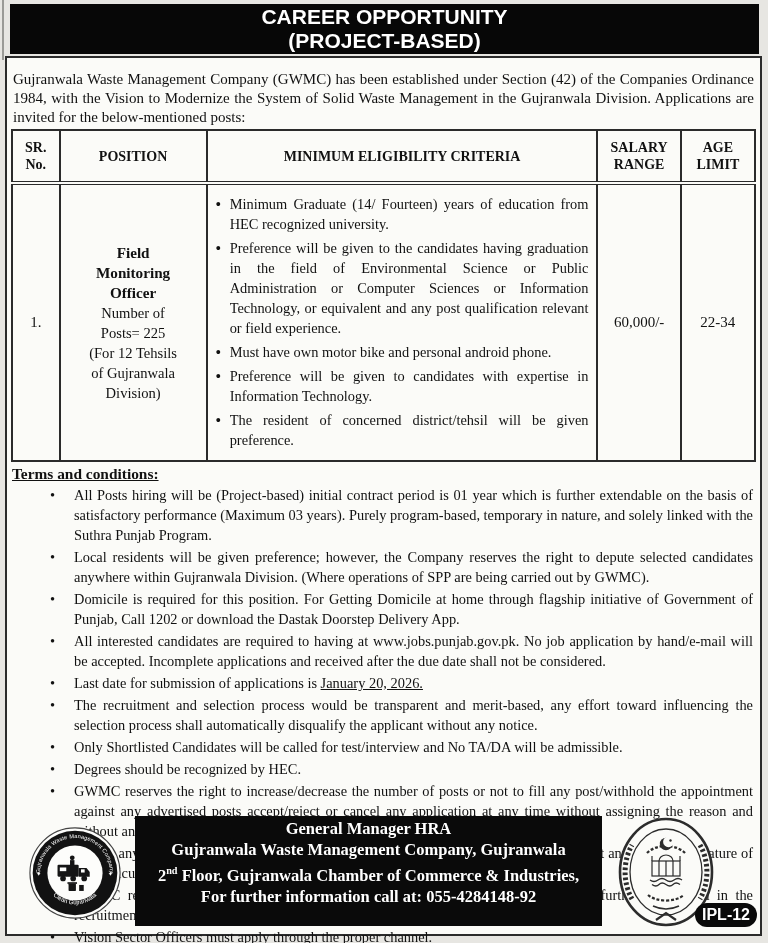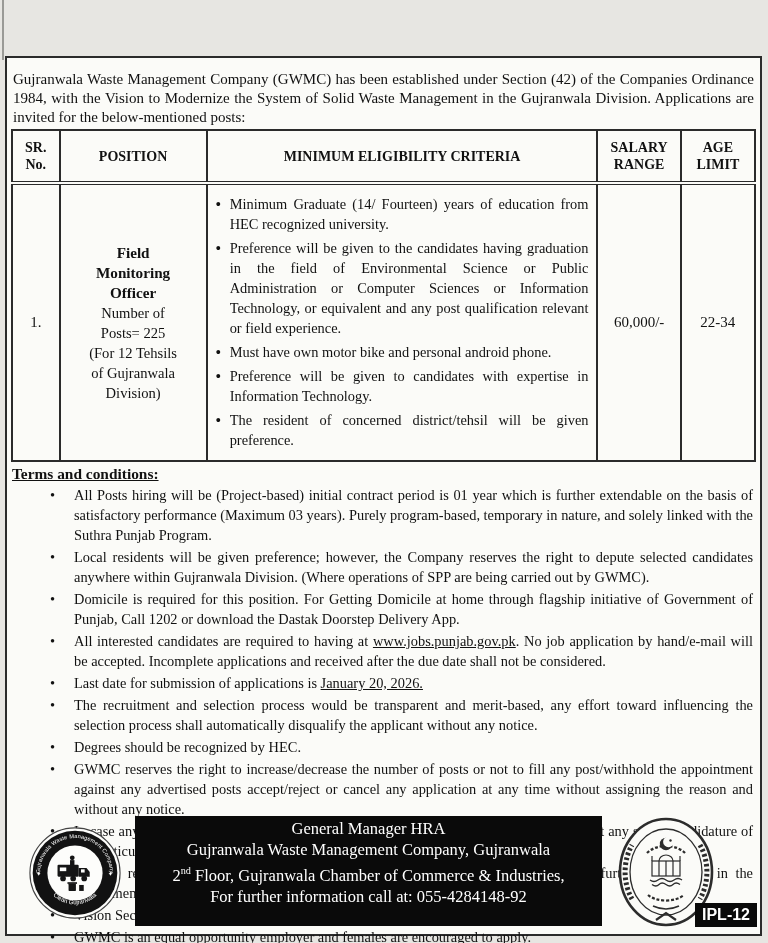--- a/index.html
+++ b/index.html
@@ -17,37 +17,41 @@
   .pos-title{font-weight:bold;font-size:15.2px;}
   td.crit{vertical-align:top;padding:9px 8px 6px 6px;}
   ul.criteria{margin:0;padding:0;list-style:none;}
   ul.criteria li{position:relative;padding-left:16px;text-align:justify;font-size:14.4px;line-height:20px;margin-bottom:4px;}
   ul.criteria li::before{content:"\2022";position:absolute;left:2px;font-weight:bold;}
   td.sal,td.age{text-align:center;font-size:15px;vertical-align:middle;}
   .terms-head{font-weight:bold;text-decoration:underline;font-size:15.4px;margin:3px 12px 2px 5px;}
   ul.terms{margin:1px 7px 0 36px;padding:0;list-style:none;}
   ul.terms li{position:relative;padding-left:31px;text-align:justify;font-size:14.4px;line-height:20px;margin-bottom:2px;}
   ul.terms li::before{content:"\2022";position:absolute;left:7px;}
-  .s-u{text-decoration:underline;}
+  .s-u{}
   .s-bu{font-weight:normal;text-decoration:underline;}
   .s-sup{vertical-align:super;font-size:0.62em;}
   .footer{position:absolute;left:0;right:0;bottom:2px;height:117px;}
   .gwmc-logo{position:absolute;left:22px;top:12px;width:92px;height:92px;}
   .contact{position:absolute;left:128px;top:1px;width:467px;height:110px;background:#0a0a0a;color:#fff;text-align:center;
-    font-weight:normal;font-size:16.5px;line-height:21px;padding-top:2px;box-sizing:border-box;}
+    font-weight:bold;font-size:16.5px;line-height:21px;padding-top:2px;box-sizing:border-box;}
   .emblem{position:absolute;left:610px;top:2px;width:98px;height:110px;}
   .ipl{position:absolute;right:3px;bottom:5px;background:#0a0a0a;color:#fff;font-family:"Liberation Sans",sans-serif;
-    font-weight:bold;font-size:16px;line-height:16px;padding:4px 7px;z-index:3;}
+    font-weight:bold;font-size:16px;line-height:16px;padding:4px 7px;z-index:3;border-radius:12px;}
 </style>
 </head>
 <body>
 
 <div class="page">
   <div class="scan-line"></div>
 
+  <div class="headerbar">
+    <div>CAREER OPPORTUNITY</div>
+    <div>(PROJECT-BASED)</div>
+  </div>
 
   <div class="doc">
     <p class="intro">Gujranwala Waste Management Company (GWMC) has been established under Section (42) of the Companies Ordinance 1984, with the Vision to Modernize the System of Solid Waste Management in the Gujranwala Division. Applications are invited for the below-mentioned posts:</p>
 
     <table class="jobs">
       <colgroup>
         <col style="width:6.4%">
           <col style="width:19.8%">
           <col style="width:52.6%">
           <col style="width:11.2%">
@@ -99,20 +103,21 @@
     </table>
 
     <div class="terms-head">Terms and conditions:</div>
     <ul class="terms">
         <li><span>All Posts hiring will be (Project-based) initial contract period is 01 year which is further extendable on the basis of satisfactory performance (Maximum 03 years). Purely program-based, temporary in nature, and solely linked with the Suthra Punjab Program.</span></li>
         <li><span>Local residents will be given preference; however, the Company reserves the right to depute selected candidates anywhere within Gujranwala Division. (Where operations of SPP are being carried out by GWMC).</span></li>
         <li><span>Domicile is required for this position. For Getting Domicile at home through flagship initiative of Government of Punjab, Call 1202 or download the Dastak Doorstep Delivery App.</span></li>
         <li><span>All interested candidates are required to having at </span><span class="s-u">www.jobs.punjab.gov.pk</span><span>. No job application by hand/e-mail will be accepted. Incomplete applications and received after the due date shall not be considered.</span></li>
         <li><span>Last date for submission of applications is </span><span class="s-bu">January 20, 2026.</span></li>
         <li><span>The recruitment and selection process would be transparent and merit-based, any effort toward influencing the selection process shall automatically disqualify the applicant without any notice.</span></li>
+        <li><span>Only Shortlisted Candidates will be called for test/interview and No TA/DA will be admissible.</span></li>
         <li><span>Degrees should be recognized by HEC.</span></li>
         <li><span>GWMC reserves the right to increase/decrease the number of posts or not to fill any post/withhold the appointment against any advertised posts accept/reject or cancel any application at any time without assigning the reason and without any notice.</span></li>
         <li><span>In case any information/ credential furnished by the applicant is found fake/bogus/forged at any stage, candidature of the particular candidate shall stand cancelled and legal action shall be taken.</span></li>
         <li><span>GWMC reserves the right to decide upon any threshold marks of candidates to be further considered in the recruitment process.</span></li>
         <li><span>Vision Sector Officers must apply through the proper channel.</span></li>
         <li><span>GWMC is an equal opportunity employer and females are encouraged to apply.</span></li>
       </ul>
 
     <div class="footer">
       <svg class="gwmc-logo" viewBox="0 0 100 100" aria-hidden="true">

